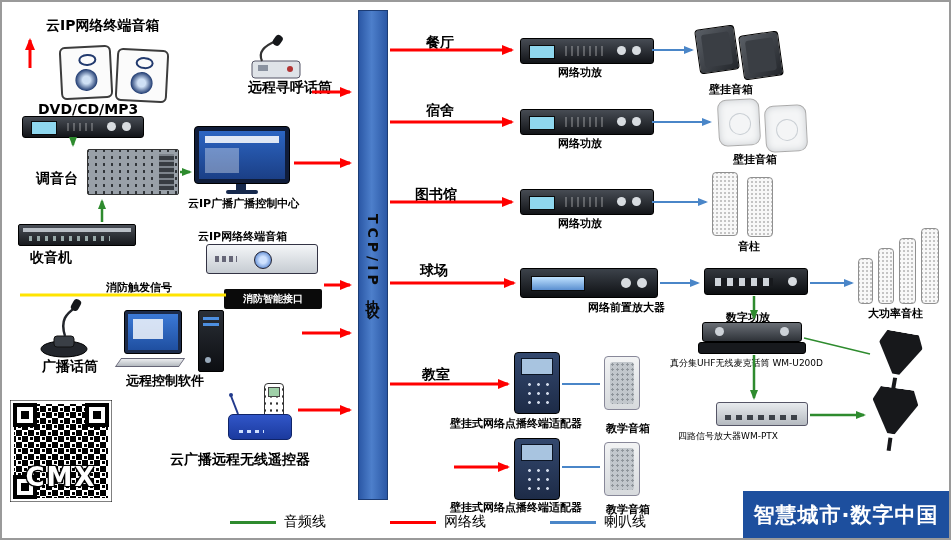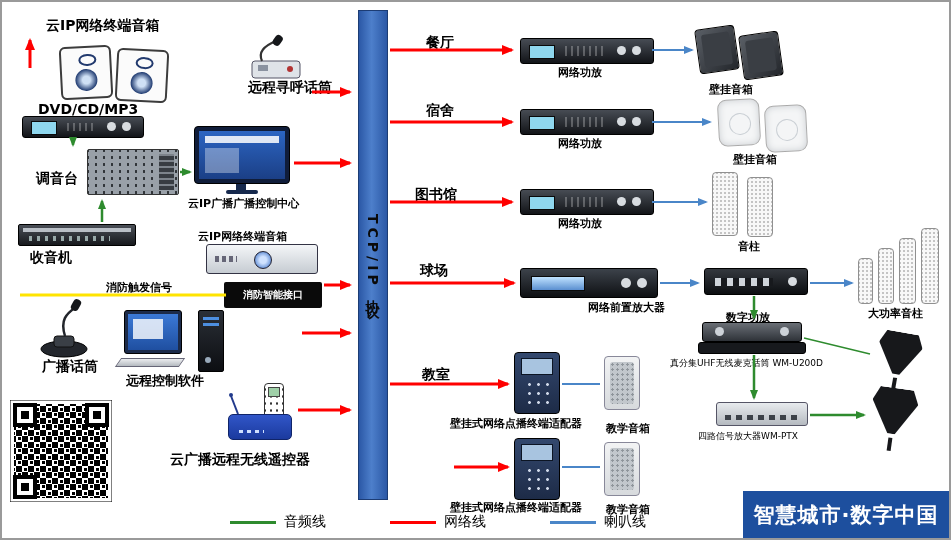--- a/index.html
+++ b/index.html
@@ -124,21 +124,21 @@
       <i class="vents"></i>
     </div>
   <div class="dev mixer" style="left:85px;top:147px;width:92px;height:46px;"></div>
   <div class="dev monitor" style="left:192px;top:124px;width:96px;height:58px;">
       <div class="screen"></div>
     </div>
   <div class="dev mon-neck" style="left:234px;top:182px;width:10px;height:6px;"></div>
   <div class="dev mon-base" style="left:224px;top:188px;width:32px;height:4px;"></div>
   <div class="dev radio" style="left:16px;top:222px;width:118px;height:22px;"></div>
   <div class="dev alarm" style="left:204px;top:242px;width:112px;height:30px;"></div>
-  <div class="dev firebox" style="left:222px;top:280px;width:98px;height:26px;">
+  <div class="dev firebox" style="left:222px;top:287px;width:98px;height:20px;">
     <span>消防智能接口</span>
   </div>
   <div class="dev pc-monitor" style="left:122px;top:308px;width:58px;height:44px;">
       <div class="pc-screen"></div>
     </div>
   <div class="dev pc-kb" style="left:116px;top:356px;width:64px;height:9px;"></div>
   <div class="dev pc-tower" style="left:196px;top:308px;width:26px;height:62px;"></div>
   <div class="dev remote" style="left:262px;top:381px;width:20px;height:44px;"></div>
   <div class="dev router" style="left:226px;top:412px;width:64px;height:26px;"></div>
 
@@ -174,21 +174,21 @@
   <div class="dev column" style="left:710px;top:170px;width:26px;height:64px;"></div>
   <div class="dev column" style="left:745px;top:175px;width:26px;height:60px;"></div>
   <div class="lbl" style="left:736px;top:239px;">音柱</div>
 
   <div class="dev rackports" style="left:702px;top:266px;width:104px;height:27px;"></div>
   <div class="lbl" style="left:724px;top:310px;">数字功放</div>
   <div class="dev uhf-top" style="left:700px;top:320px;width:100px;height:20px;"></div>
   <div class="dev uhf-base" style="left:696px;top:340px;width:108px;height:12px;"></div>
   <div class="lbl s9" style="left:668px;top:357px;">真分集UHF无线麦克话筒 WM-U200D</div>
   <div class="dev fourch" style="left:714px;top:400px;width:92px;height:24px;"></div>
-  <div class="lbl s9" style="left:696px;top:430px;">四路信号放大器WM-PTX</div>
+  <div class="lbl s9" style="left:676px;top:430px;">四路信号放大器WM-PTX</div>
   <div class="paddle-wrap" style="left:874px;top:330px;transform:rotate(10deg);">
     <div class="paddle" style="width:44px;height:46px;"></div>
     <div class="paddle-stem"></div>
   </div>
   <div class="paddle-wrap" style="left:868px;top:386px;transform:rotate(8deg);">
     <div class="paddle" style="width:46px;height:50px;"></div>
     <div class="paddle-stem"></div>
   </div>
 
   <div class="dev column" style="left:856px;top:256px;width:15px;height:46px;"></div>
@@ -229,20 +229,21 @@
           <rect x="5" y="5" width="20" height="20" fill="none" stroke="#000" stroke-width="4"></rect>
           <rect x="11" y="11" width="8" height="8" fill="#000"></rect>
         <rect x="76" y="4" width="22" height="22" fill="#fff"></rect>
           <rect x="77" y="5" width="20" height="20" fill="none" stroke="#000" stroke-width="4"></rect>
           <rect x="83" y="11" width="8" height="8" fill="#000"></rect>
         <rect x="4" y="76" width="22" height="22" fill="#fff"></rect>
           <rect x="5" y="77" width="20" height="20" fill="none" stroke="#000" stroke-width="4"></rect>
           <rect x="11" y="83" width="8" height="8" fill="#000"></rect>
       </g>
     </svg>
+    <div class="qr-cmx">CMX</div>
   </div>
 
   <div class="brand">
     <span>智慧城市·数字中国</span>
   </div>
 
   <div class="legend-line" style="left:228px;top:519px;border-top-color:#2e8b2e;"></div>
   <div class="lbl s12" style="left:282px;top:512px;font-weight:normal;">音频线</div>
   <div class="legend-line" style="left:388px;top:519px;border-top-color:#ff0000;"></div>
   <div class="lbl s12" style="left:442px;top:512px;font-weight:normal;">网络线</div>

